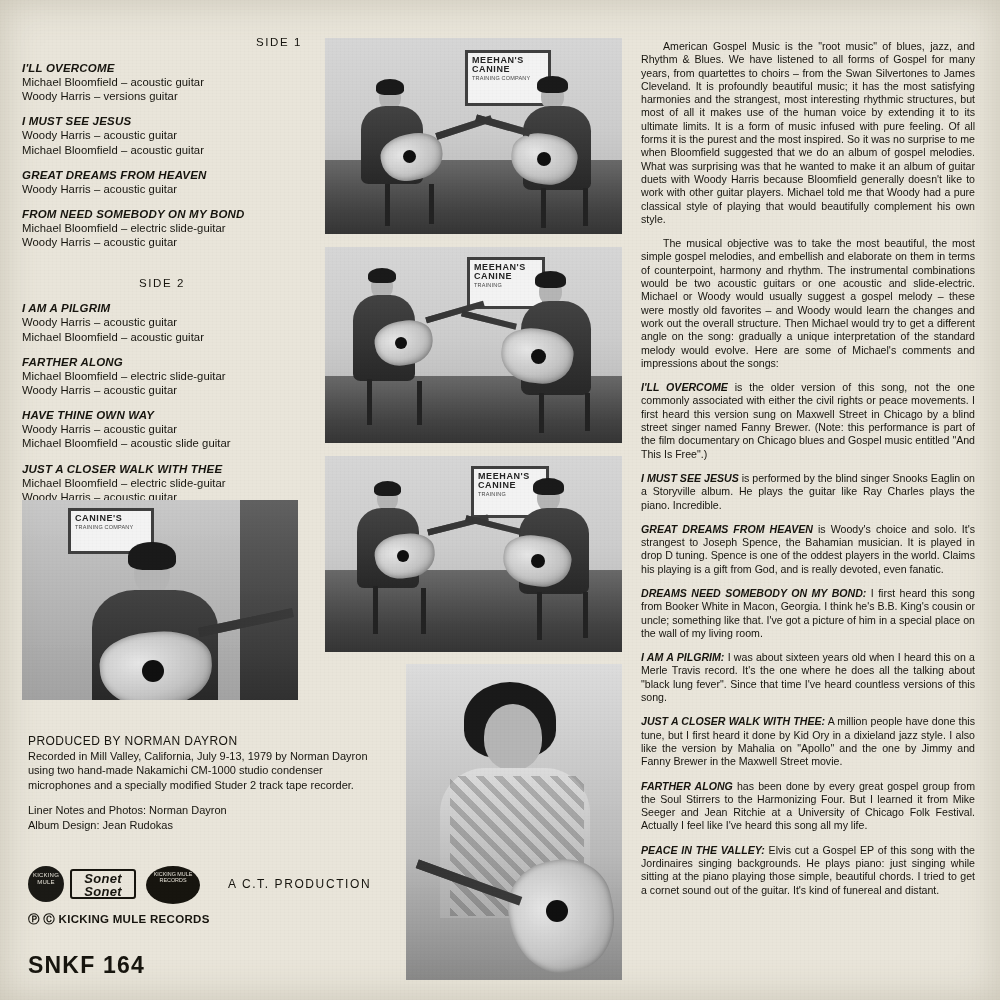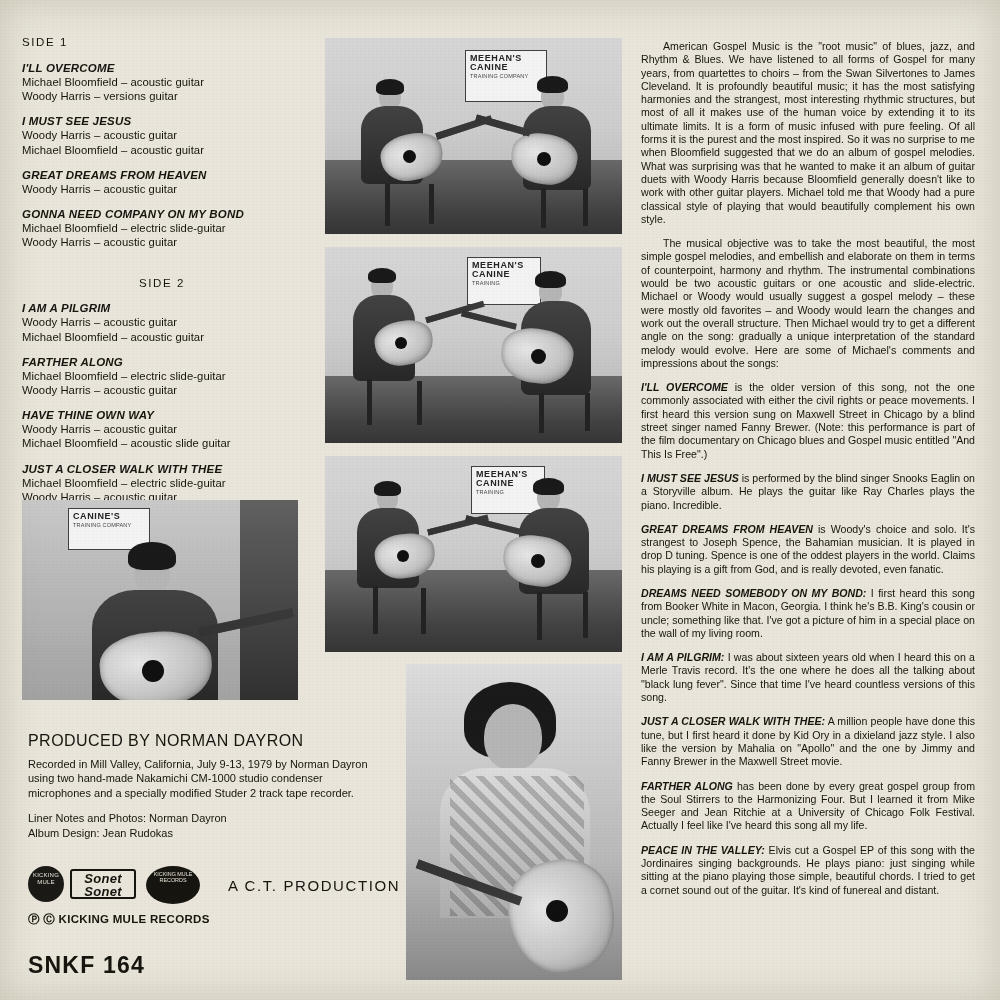--- a/index.html
+++ b/index.html
@@ -36,21 +36,21 @@
     box-shadow: inset 0 0 38px rgba(120,110,85,0.28);
   }
 
   
   .col-left {
     position: absolute;
     left: 22px; top: 36px;
     width: 280px;
   }
   .side-head {
-    text-align: left;
+    text-align: right;
     font-size: 11.5px;
     letter-spacing: 1.6px;
     margin-bottom: 13px;
     font-weight: 400;
   }
   .side2-head {
     text-align: center;
     font-size: 11.5px;
     letter-spacing: 1.6px;
     margin: 0 0 12px 0;
@@ -87,21 +87,21 @@
     background:
       linear-gradient(180deg, #d7d2c6 0%, #cfc9bb 45%, #b3ada0 100%);
   }
   .floor {
     position:absolute; left:0; right:0; bottom:0; height:38%;
     background: linear-gradient(180deg, #6f6a60 0%, #4d4941 60%, #3b3831 100%);
   }
   .sign {
     position:absolute;
     background:#efeee8;
-    border:1px solid #14532d;
+    border:3px solid #14532d;
     color:#2a2823;
     font-size:8px;
     line-height:9px;
     letter-spacing:.5px;
     padding:3px 4px;
     font-family:"Liberation Sans", sans-serif;
   }
   .sign b { font-size: 9px; letter-spacing: .6px; }
   .sign .sub { font-size:5.5px; letter-spacing:.2px; color:#4b4943; }
   .person {
@@ -143,23 +143,23 @@
   
   .credits {
     position: absolute;
     left: 28px;
     top: 734px;
     width: 340px;
     font-size: 11px;
     line-height: 14.5px;
   }
   .credits .producer {
-    font-size: 16px;
+    font-size: 12px;
     letter-spacing: .45px;
-    margin-bottom: 8px;
+    margin-bottom: 0;
   }
   .credits p { margin: 0 0 11px 0; }
   .credits .tight { line-height: 14.5px; }
 
   
   .logos {
     position: absolute;
     left: 28px;
     top: 866px;
     width: 380px;
@@ -198,21 +198,21 @@
     color:#e9e5da;
     font-size:5.4px;
     line-height:6px;
     text-align:center;
     padding-top:5px;
     box-sizing:border-box;
   }
   .ctprod {
     position:absolute;
     left:200px; top:11px;
-    font-size: 15px;
+    font-size: 12px;
     letter-spacing: 1.6px;
   }
   .label-line {
     position:absolute;
     left:28px; top:912px;
     font-size:11.5px;
     font-weight:bold;
     letter-spacing:.3px;
   }
   .label-sub {
@@ -264,21 +264,21 @@
       <div class="track-credit">Woody Harris – acoustic guitar</div>
       <div class="track-credit">Michael Bloomfield – acoustic guitar</div>
     </div>
 
     <div class="track">
       <div class="track-title">GREAT DREAMS FROM HEAVEN</div>
       <div class="track-credit">Woody Harris – acoustic guitar</div>
     </div>
 
     <div class="track">
-      <div class="track-title">GONNA NEED COMPANY ON MY BOND</div>
+      <div class="track-title">FROM NEED SOMEBODY ON MY BOND</div>
       <div class="track-credit">Michael Bloomfield – electric slide-guitar</div>
       <div class="track-credit">Woody Harris – acoustic guitar</div>
     </div>
 
     <div class="side-gap"></div>
     <div class="side2-head">SIDE 2</div>
 
     <div class="track">
       <div class="track-title">I AM A PILGRIM</div>
       <div class="track-credit">Woody Harris – acoustic guitar</div>

